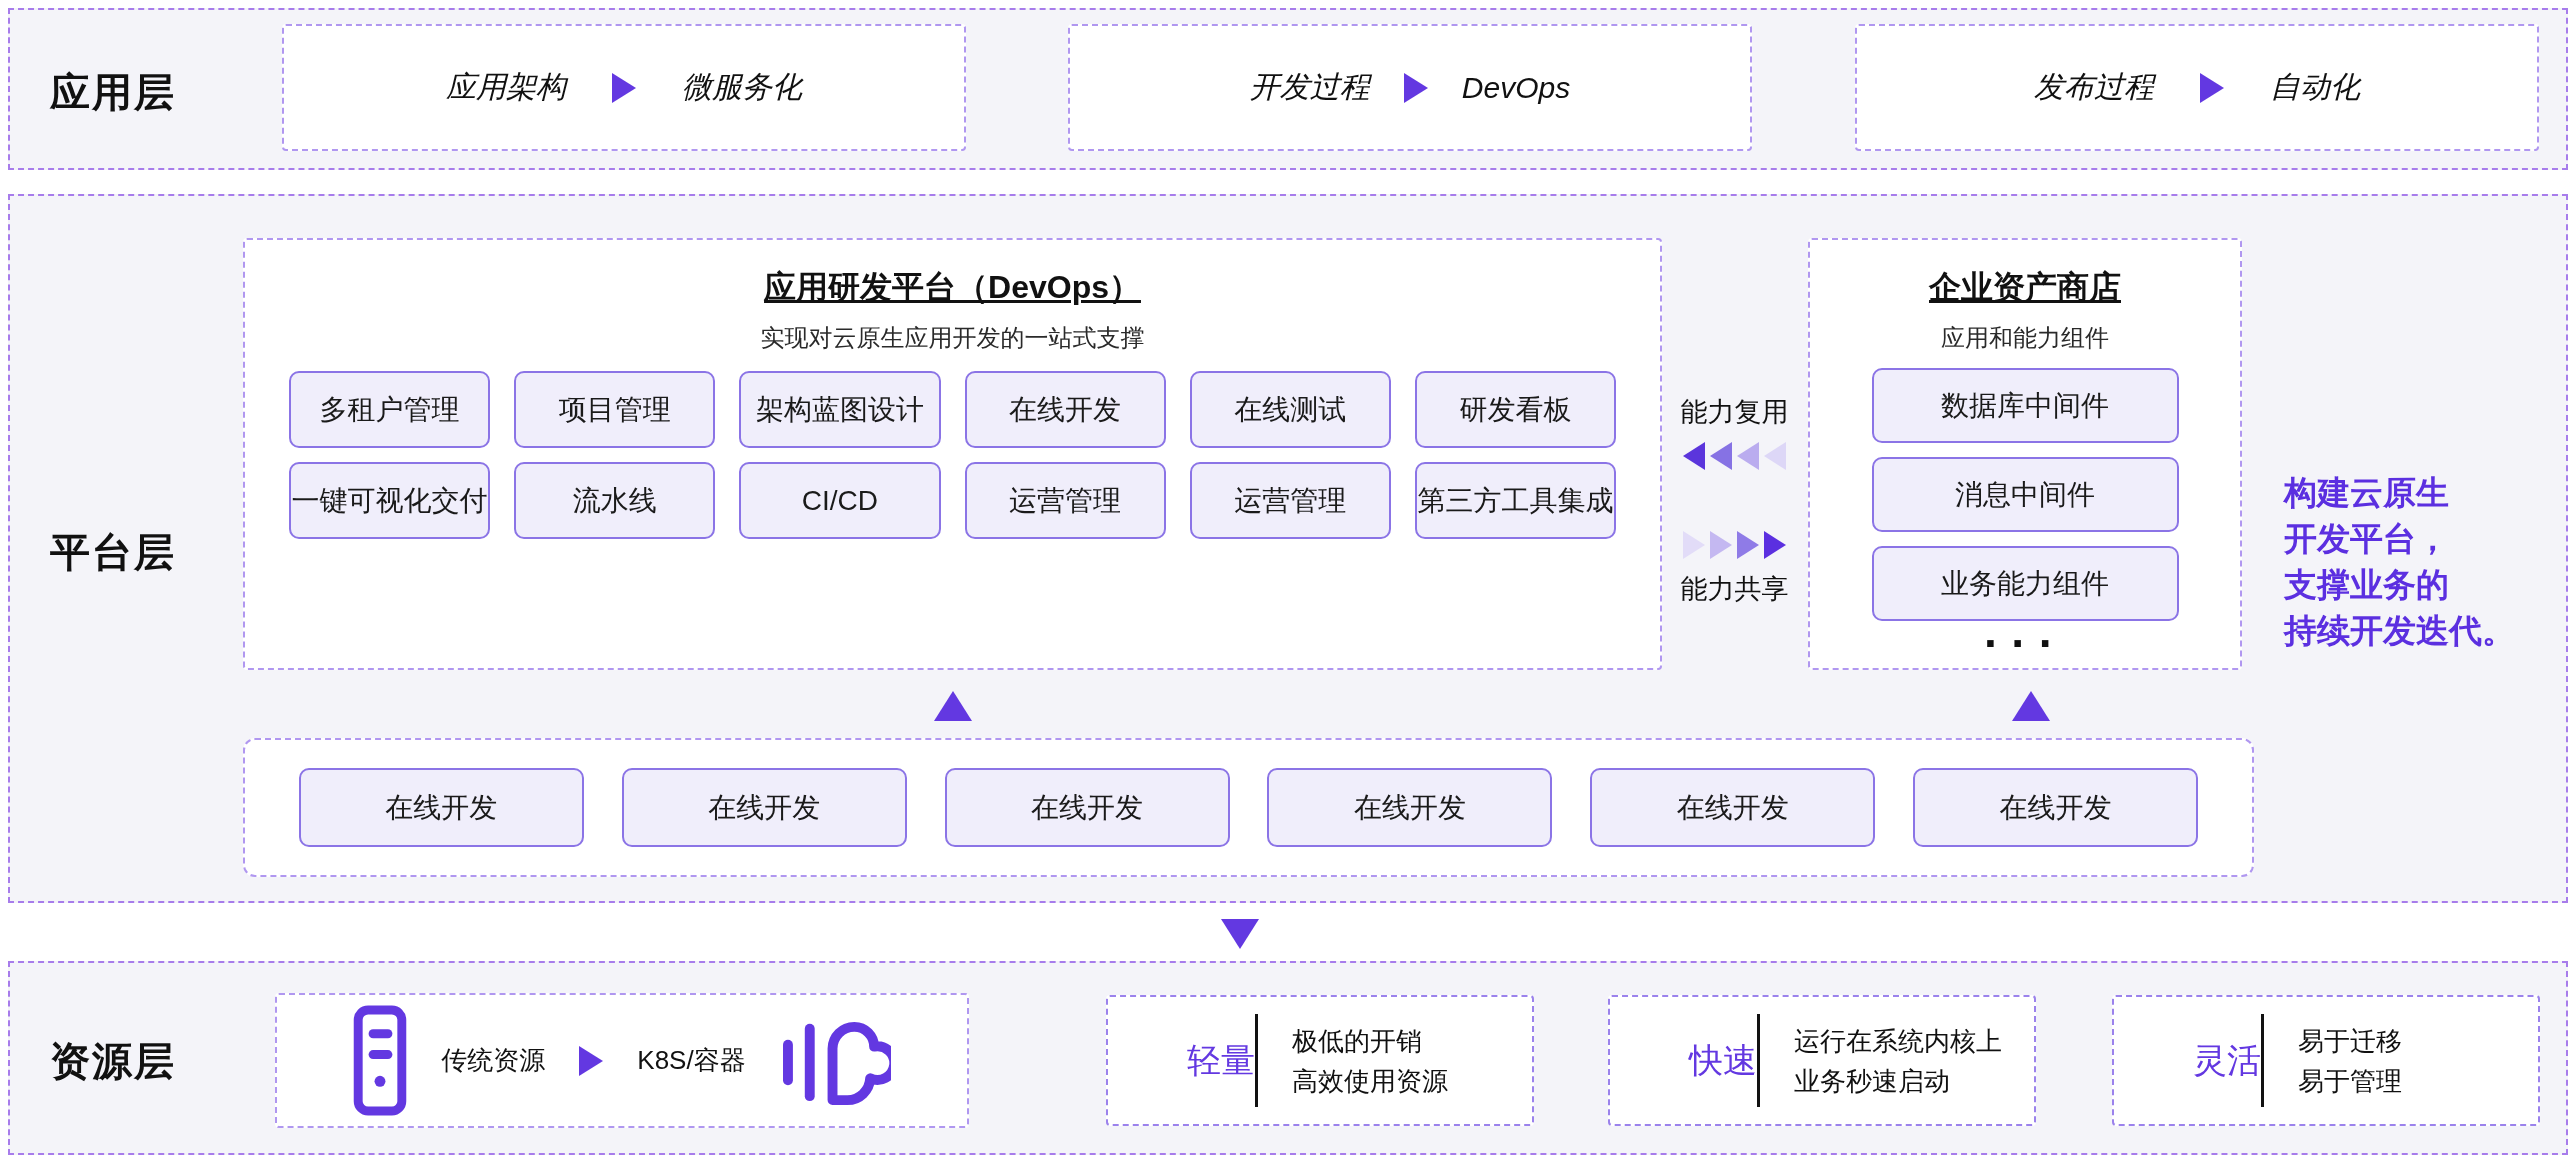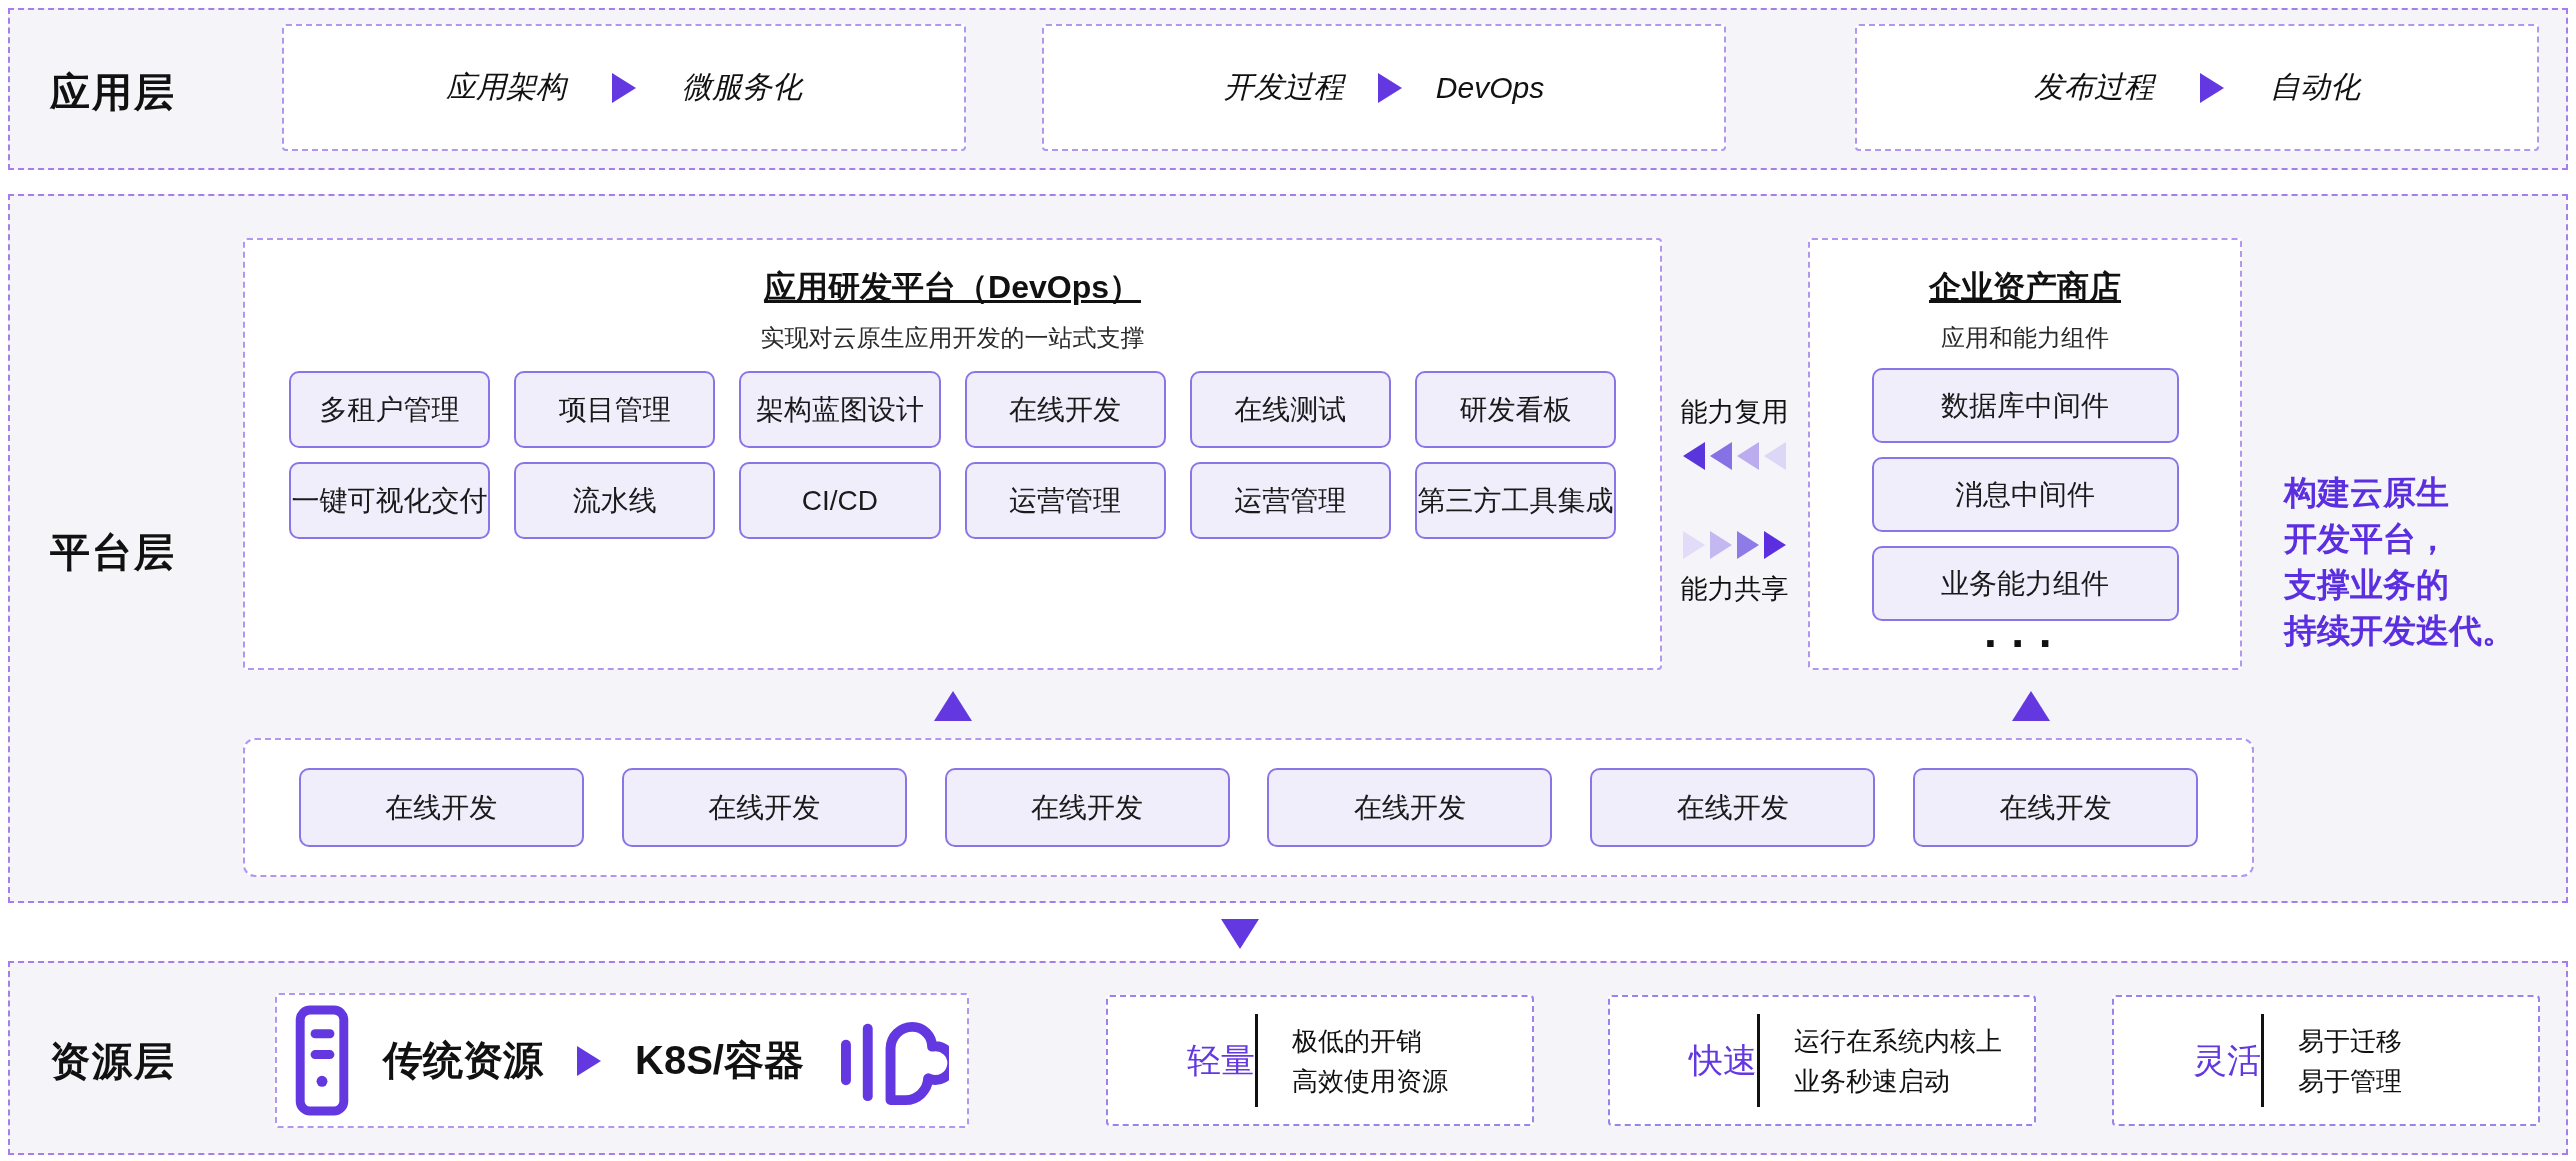--- a/index.html
+++ b/index.html
@@ -111,21 +111,21 @@
     left:233px;top:542px;width:2011px;height:139px;border-radius:12px;
     display:flex;align-items:center;justify-content:space-evenly;padding:0 16px;
   }
   #bottom-row .cell{width:285px;height:79px;}
 
   
   #resource-box{
     left:265px;top:30px;width:694px;height:135px;
     display:flex;align-items:center;justify-content:center;gap:34px;
   }
-  .res-text{font-size:40px;font-weight:700;color:#111;white-space:nowrap;}
+  .res-text{font-size:26px;font-weight:400;color:#111;white-space:nowrap;}
 
   .feature{
     position:absolute;top:32px;width:428px;height:131px;
     background:#fff;border:2px dashed #9B82EC;border-radius:4px;
     display:flex;align-items:center;
   }
   #feature-0{left:1096px;}
   #feature-1{left:1598px;}
   #feature-2{left:2102px;}
   .feature-key{width:147px;text-align:right;font-size:34px;font-weight:500;color:#6338E1;white-space:nowrap;}
@@ -137,21 +137,21 @@
 
 <div class="layer" id="app-layer">
   <div class="layer-label">应用层</div>
 
   <div class="wbox flow-box" style="left:272px;">
     <span class="flow-text">应用架构</span>
     <span class="tri-right"></span>
     <span class="flow-text">微服务化</span>
   </div>
 
-  <div class="wbox flow-box" style="left:1032px;gap:34px;">
+  <div class="wbox flow-box" style="left:1058px;gap:34px;">
     <span class="flow-text">开发过程</span>
     <span class="tri-right"></span>
     <span class="flow-text">DevOps</span>
   </div>
 
   <div class="wbox flow-box" style="left:1845px;">
     <span class="flow-text">发布过程</span>
     <span class="tri-right"></span>
     <span class="flow-text">自动化</span>
   </div>

